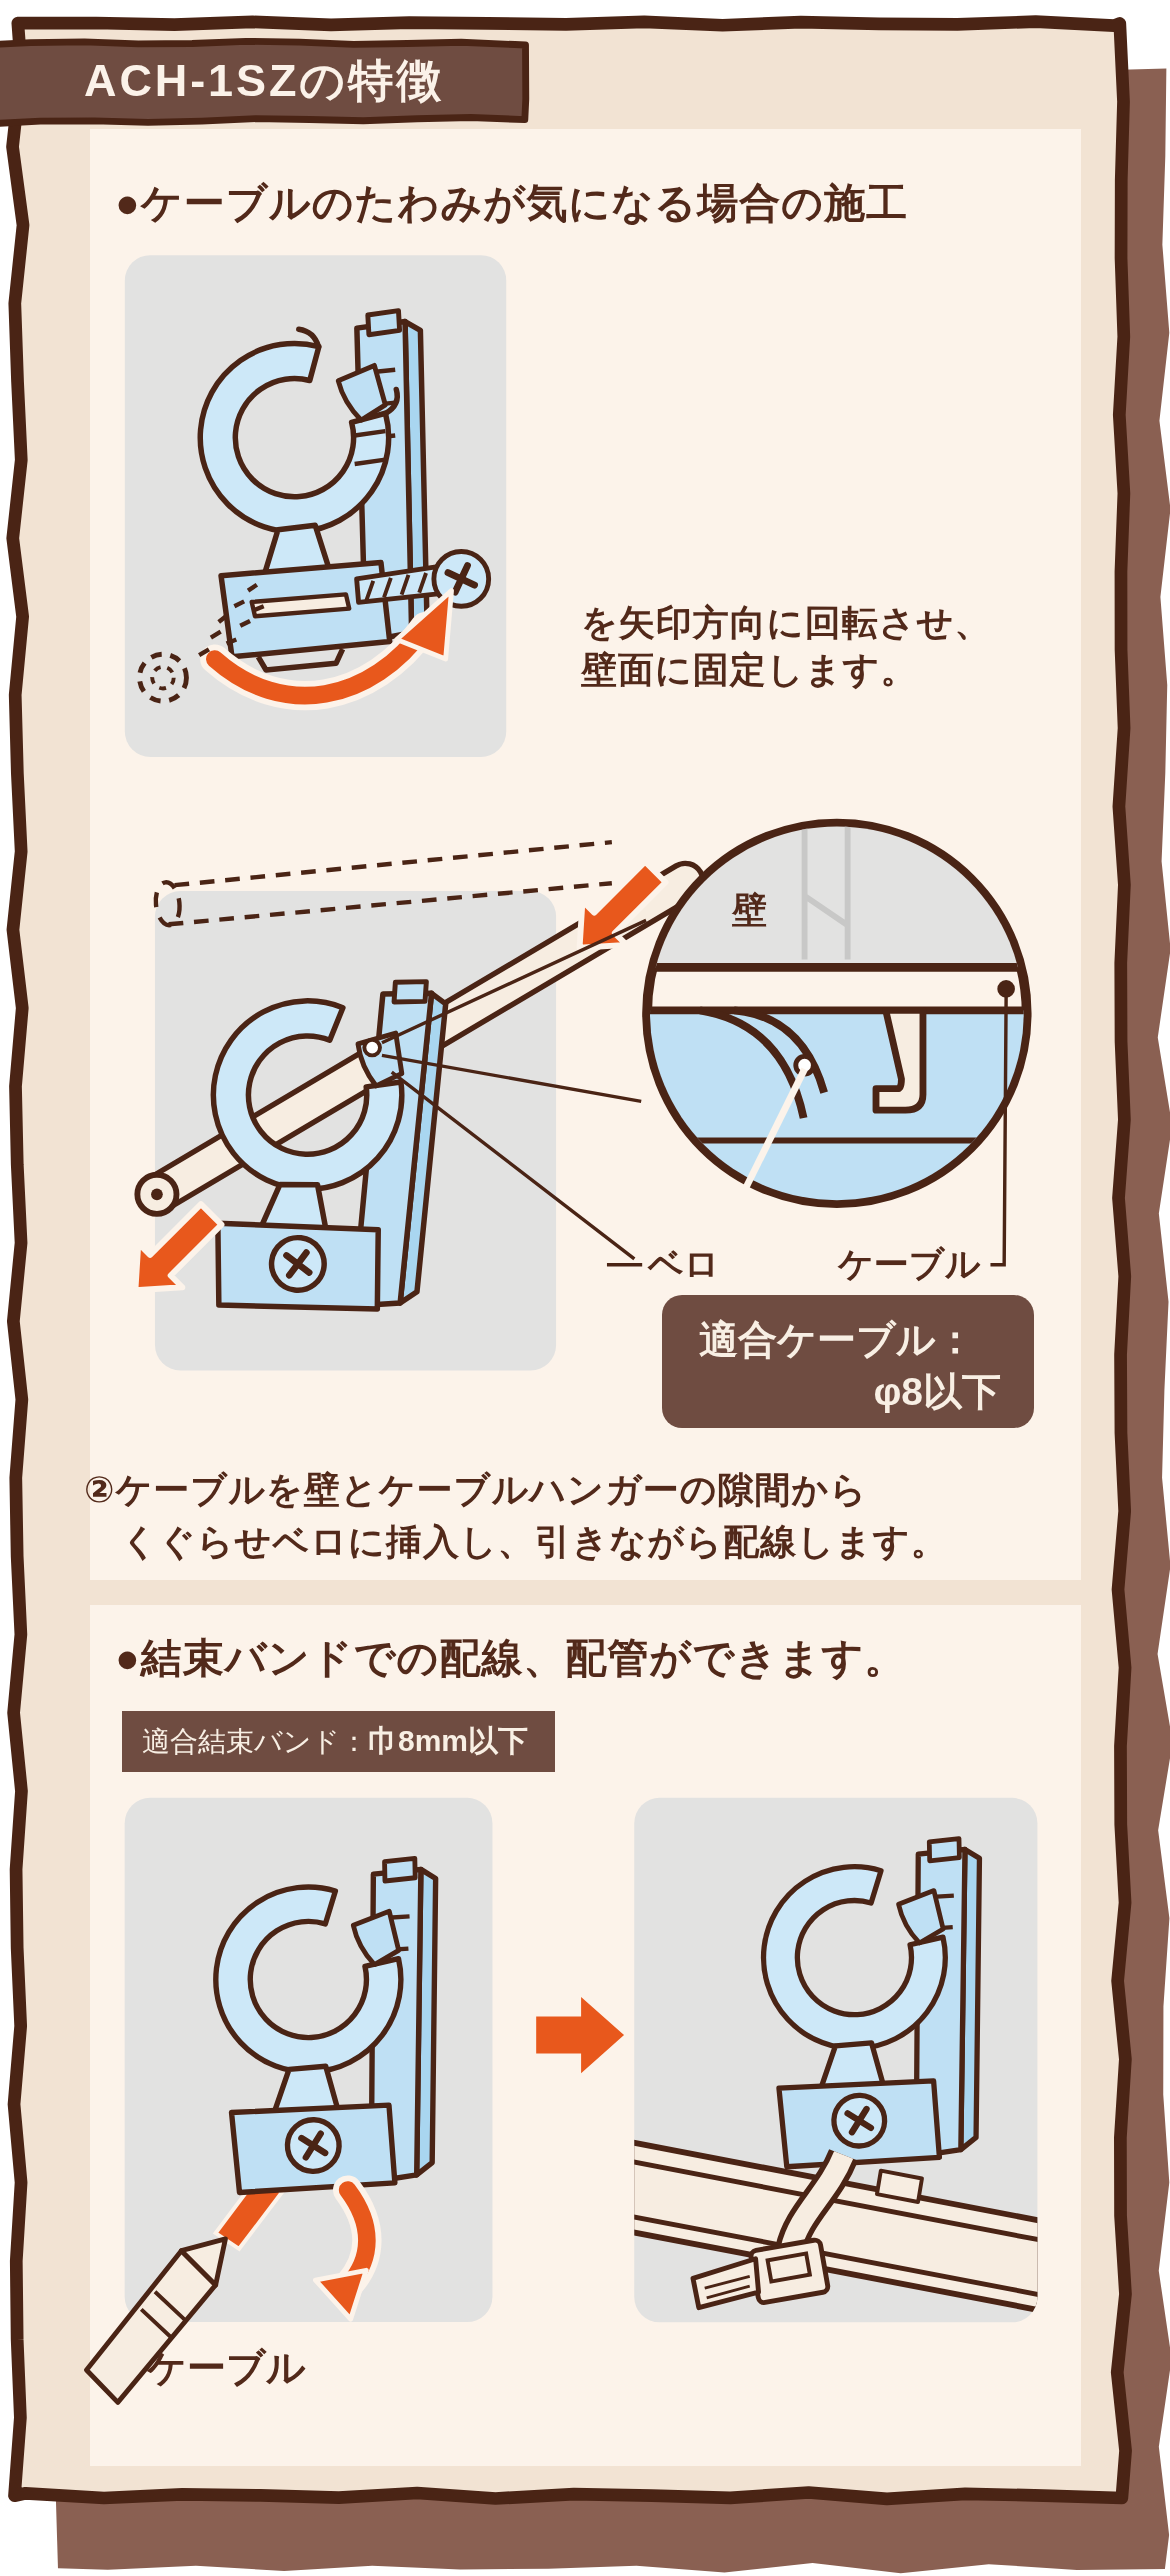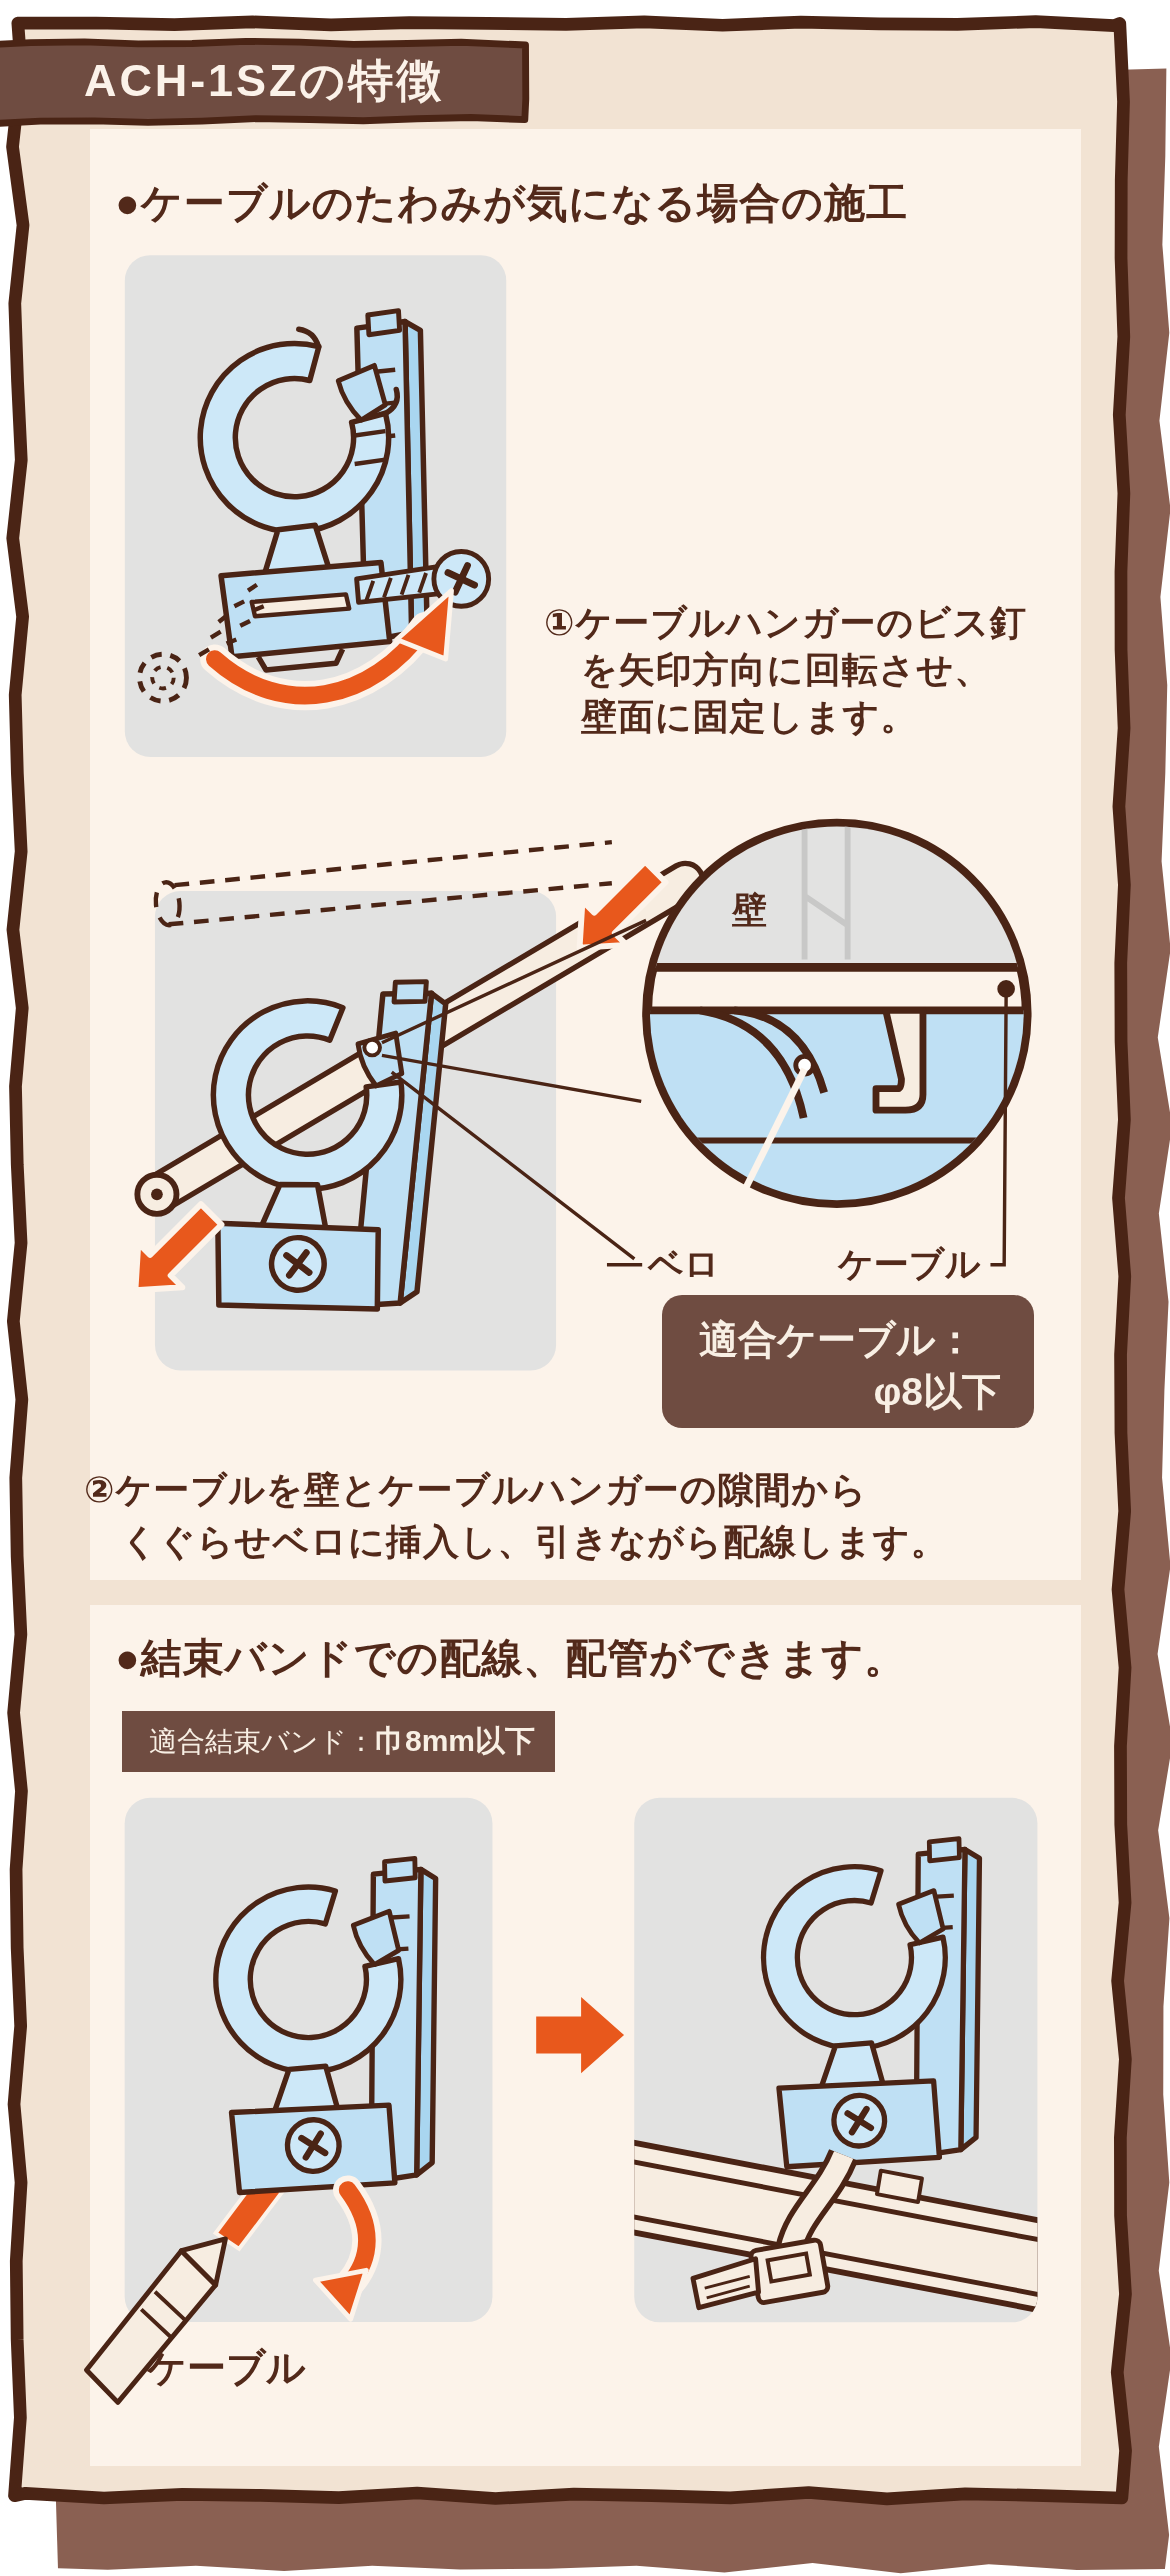--- a/index.html
+++ b/index.html
@@ -12,21 +12,21 @@
   .txt{color:#52291A;z-index:3;white-space:nowrap;}
   .banner-title{left:84px;top:51px;font-size:45px;font-weight:bold;color:#FBF2E9;
                 letter-spacing:2.9px;z-index:3;}
   .heading{font-size:41px;font-weight:bold;letter-spacing:1px;}
   .step{font-size:36px;font-weight:bold;line-height:47px;letter-spacing:1px;}
   .speccable{left:662px;top:1295px;width:372px;height:133px;background:#6F4C41;
              border-radius:20px;z-index:3;color:#F8EFE4;font-weight:bold;font-size:39px;}
   .speccable .l1{position:absolute;left:37px;top:17.6px;white-space:nowrap;}
   .speccable .l2{position:absolute;right:33px;top:70px;white-space:nowrap;}
   .specband{left:122px;top:1711px;width:433px;height:61px;background:#6F4C41;z-index:3;
-            color:#F8EFE4;display:flex;align-items:center;padding-left:27px;box-sizing:border-box;}
+            color:#F8EFE4;display:flex;align-items:center;padding-left:20px;box-sizing:border-box;}
   .specband .k{font-size:28px;font-weight:400;}
   .specband .v{font-size:30px;font-weight:bold;}
   .lbl{font-size:35px;font-weight:600;}
 </style>
 </head>
 <body>
 
 <svg id="frame-svg" class="abs" width="1171" height="2576" viewBox="0 0 1196 2632">
   <path fill="#8A6052" d="M56.0,69.8 L146.0,68.5 L236.0,72.7 L326.0,67.0 L416.0,72.5 L506.0,68.7 L596.0,70.0 L686.0,71.2 L776.0,68.1 L866.0,71.9 L956.0,68.8 L1046.0,69.9 L1136.0,71.5 L1191.5,70.0 L1190.4,160.0 L1187.4,250.0 L1194.5,340.0 L1184.4,430.0 L1195.7,520.0 L1185.4,610.0 L1192.4,700.0 L1190.4,790.0 L1186.6,880.0 L1195.8,970.0 L1182.7,1060.0 L1197.4,1150.0 L1183.8,1240.0 L1193.7,1330.0 L1189.5,1420.0 L1187.1,1510.0 L1195.7,1600.0 L1182.5,1690.0 L1197.9,1780.0 L1183.1,1870.0 L1194.6,1960.0 L1188.5,2050.0 L1188.3,2140.0 L1194.5,2230.0 L1183.7,2320.0 L1196.9,2410.0 L1183.8,2500.0 L1194.3,2590.0 L1190.0,2624.8 L1100.0,2625.9 L1010.0,2619.9 L920.0,2629.2 L830.0,2618.7 L740.0,2628.3 L650.0,2621.4 L560.0,2624.5 L470.0,2625.3 L380.0,2621.4 L290.0,2627.0 L200.0,2621.4 L110.0,2625.6 L59.0,2624.0 L56.3,2534.0 L52.4,2444.0 L62.1,2354.0 L48.6,2264.0 L63.3,2174.0 L50.1,2084.0 L59.5,1994.0 L55.5,1904.0 L53.7,1814.0 L60.5,1724.0 L50.4,1634.0 L61.6,1544.0 L51.4,1454.0 L58.7,1364.0 L55.5,1274.0 L54.5,1184.0 L58.9,1094.0 L52.6,1004.0 L59.1,914.0 L54.0,824.0 L56.6,734.0 L56.7,644.0 L54.3,554.0 L58.0,464.0 L54.4,374.0 L56.5,284.0 L56.9,194.0 L53.8,104.0 Z"></path>
   <path fill="#F2E3D3" stroke="#4A2415" stroke-width="13" stroke-linejoin="round" d="M18.0,23.6 L98.0,23.5 L178.0,25.2 L258.0,22.4 L338.0,25.5 L418.0,23.1 L498.0,23.9 L578.0,25.0 L658.0,22.3 L738.0,25.8 L818.0,22.7 L898.0,24.3 L978.0,24.9 L1058.0,22.1 L1138.0,26.2 L1143.9,24.0 L1147.7,104.0 L1145.4,184.0 L1145.2,264.0 L1148.0,344.0 L1143.4,424.0 L1148.1,504.0 L1145.1,584.0 L1145.2,664.0 L1148.3,744.0 L1143.0,824.0 L1148.6,904.0 L1144.9,984.0 L1145.2,1064.0 L1148.6,1144.0 L1142.6,1224.0 L1149.0,1304.0 L1144.7,1384.0 L1145.1,1464.0 L1148.9,1544.0 L1142.1,1624.0 L1149.3,1704.0 L1144.6,1784.0 L1144.9,1864.0 L1149.3,1944.0 L1141.7,2024.0 L1149.6,2104.0 L1144.5,2184.0 L1144.7,2264.0 L1149.7,2344.0 L1141.3,2424.0 L1149.8,2504.0 L1146.0,2552.3 L1066.0,2549.8 L986.0,2548.1 L906.0,2553.2 L826.0,2546.7 L746.0,2552.1 L666.0,2549.8 L586.0,2548.3 L506.0,2552.8 L426.0,2547.2 L346.0,2551.9 L266.0,2549.7 L186.0,2548.7 L106.0,2552.3 L26.0,2547.5 L14.6,2550.0 L20.6,2470.0 L17.3,2390.0 L16.4,2310.0 L21.3,2230.0 L14.1,2150.0 L20.9,2070.0 L17.3,1990.0 L16.2,1910.0 L21.7,1830.0 L13.7,1750.0 L21.1,1670.0 L17.3,1590.0 L15.9,1510.0 L22.1,1430.0 L13.4,1350.0 L21.3,1270.0 L17.4,1190.0 L15.6,1110.0 L22.5,1030.0 L13.0,950.0 L21.4,870.0 L17.5,790.0 L15.3,710.0 L22.9,630.0 L12.8,550.0 L21.5,470.0 L17.7,390.0 L14.9,310.0 L23.3,230.0 L12.6,150.0 L21.4,70.0 Z"></path>
@@ -70,21 +70,20 @@
     <path d="M286,398 L342,348 L336,418 Z" fill="#E8581C" stroke="#FCF3EA" stroke-width="5" stroke-linejoin="round"></path>
   </g>
   <g stroke="#4A2415" fill="none">
     <circle cx="47" cy="437" r="24" stroke-width="5" stroke-dasharray="11 9"></circle>
     <circle cx="47" cy="437" r="11" stroke-width="4" stroke-dasharray="7 7"></circle>
     <path d="M84,414 l10,-6 M96,396 l10,-6 M112,402 l10,-4 M104,380 l9,-7 M126,384 l10,-5 M120,364 l10,-5 M140,368 l10,-4 M134,348 l9,-6" stroke-width="4.5"></path>
   </g>
 </svg>
 
 <div class="abs txt step" style="left:544px;top:599px;">
-  <div>①ケーブルハンガーのビス釘</div>
   <div>　を矢印方向に回転させ、</div>
   <div>　壁面に固定します。</div>
 </div>
 
 <svg class="abs figsvg" style="left:59px;top:803px;" width="1047" height="587" viewBox="0 0 1070 600">
   <rect x="98" y="90" width="410" height="490" rx="26" fill="#E2E2E1"></rect>
   <g stroke="#4A2415" fill="none" stroke-width="4.5" stroke-dasharray="15 11">
     <path d="M118,84 L565,40"></path>
     <path d="M112,124 L565,82"></path>
     <ellipse cx="111" cy="103" rx="12" ry="22" transform="rotate(-6 111 103)"></ellipse>

